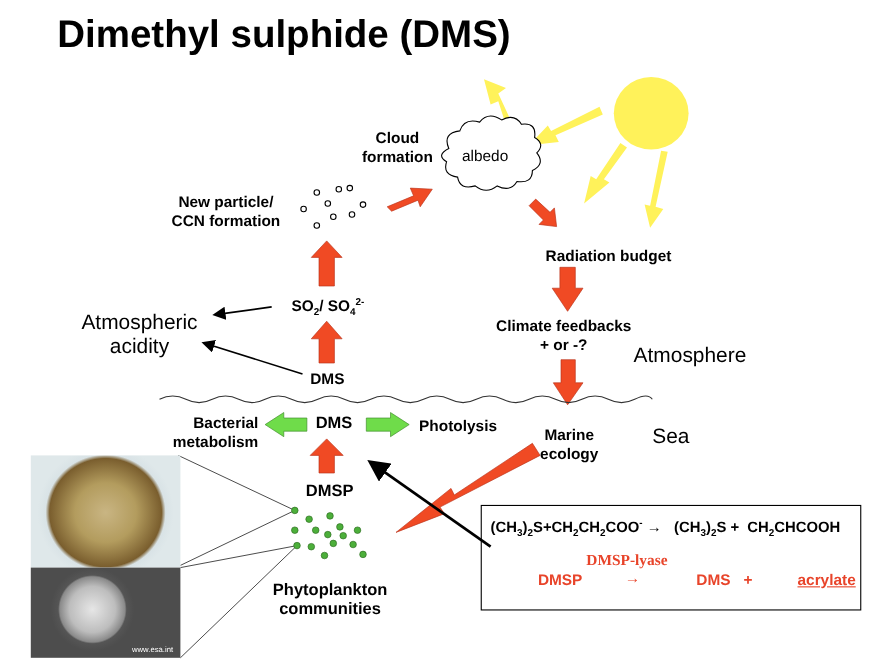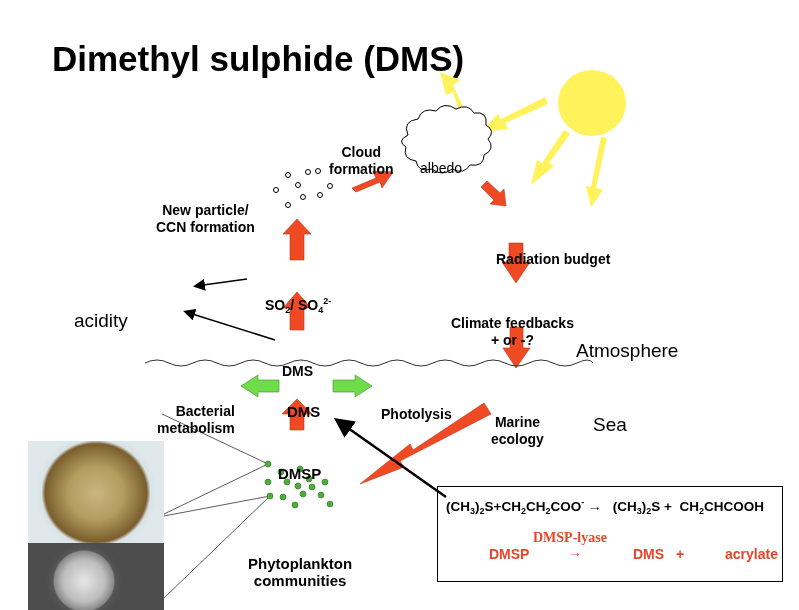--- a/index.html
+++ b/index.html
@@ -1,17 +1,17 @@
 <!DOCTYPE html>
 <html><head>
 <meta charset="utf-8">
 <style>
   html, body { margin:0; padding:0; background:#fff; }
   body { width:799px; height:610px; position:relative; overflow:hidden; font-family:"Liberation Sans", sans-serif; color:#000; }
-  .abs { position:absolute;margin-top:27px; }
+  .abs { position:absolute; }
   .title { left:52px; top:12px; font-size:35px; font-weight:bold; letter-spacing:0px; }
   .lbl { font-weight:bold; font-size:14px; text-align:center; line-height:17px; white-space:nowrap; }
   .big { font-size:19px; font-weight:normal; line-height:22px; white-space:nowrap; }
   svg.diagram { position:absolute; left:0; top:0; }
   .box { left:437px; top:459px; width:346px; height:96px; border:1.5px solid #000; box-sizing:border-box; }
   .eq1 { left:446px; top:470px; font-size:13.5px; font-weight:bold; white-space:nowrap; }
   .eq1 sub, .eq1 sup { font-size:9px; }
   .red { color:#e8442a; font-weight:bold; font-size:14px; white-space:nowrap; }
   .photo1 { left:28px; top:414px; width:136px; height:102px; background: radial-gradient(ellipse 62px 60px at 68px 52px, #c9b583 0%, #b39c5e 45%, #7a5e2e 82%, #d9e3e6 88%, #dfe8ea 100%); }
   .photo2 { left:28px; top:516px; width:136px; height:82px; background: radial-gradient(circle 38px at 56px 38px, #e6e6e6 0%, #bdbdbd 55%, #8a8a8a 78%, #555 82%, #4d4d4d 100%); }
@@ -117,20 +117,21 @@
   <div>New particle/</div>
   <div>CCN formation</div>
 </div>
 <div class="abs lbl" style="left:496px;top:224px;">Radiation budget</div>
 
 <div class="abs lbl" style="left:265px;top:266px;">
   <span>SO</span><sub style="font-size:9px">2</sub><span>/ SO</span><sub style="font-size:9px">4</sub><sup style="font-size:9px">2-</sup>
 </div>
 
 <div class="abs big" style="left:74px;top:283px;text-align:center;">
+  <div>Atmospheric</div>
   <div>acidity</div>
 </div>
 
 <div class="abs lbl" style="left:451px;top:288px;">
   <div>Climate feedbacks</div>
   <div>+ or -?</div>
 </div>
 <div class="abs big" style="left:576px;top:313px;">Atmosphere</div>
 <div class="abs lbl" style="left:282px;top:336px;">DMS</div>
 <div class="abs big" style="left:593px;top:387px;">Sea</div>
@@ -157,13 +158,13 @@
 
 <div class="abs box"></div>
 <div class="abs eq1">
   <span>(CH</span><sub>3</sub><span>)</span><sub>2</sub><span>S+CH</span><sub>2</sub><span>CH</span><sub>2</sub><span>COO</span><sup>-</sup><span style="white-space:pre"> → </span>&nbsp;&nbsp;<span>(CH</span><sub>3</sub><span>)</span><sub>2</sub><span style="white-space:pre">S +  CH</span><sub>2</sub><span>CHCOOH</span>
 </div>
 <div class="abs red" style="left:533px;top:503px;font-family:Liberation Serif, serif;">DMSP-lyase</div>
 <div class="abs red" style="left:489px;top:519px;">DMSP</div>
 <div class="abs red" style="left:568px;top:517px;font-weight:normal;">→</div>
 <div class="abs red" style="left:633px;top:519px;">DMS</div>
 <div class="abs red" style="left:676px;top:519px;">+</div>
-<div class="abs red" style="left:725px;top:519px;">acrylate</div>
+<div class="abs red" style="left:725px;top:519px;text-decoration:underline;">acrylate</div>
 
 </body></html>

